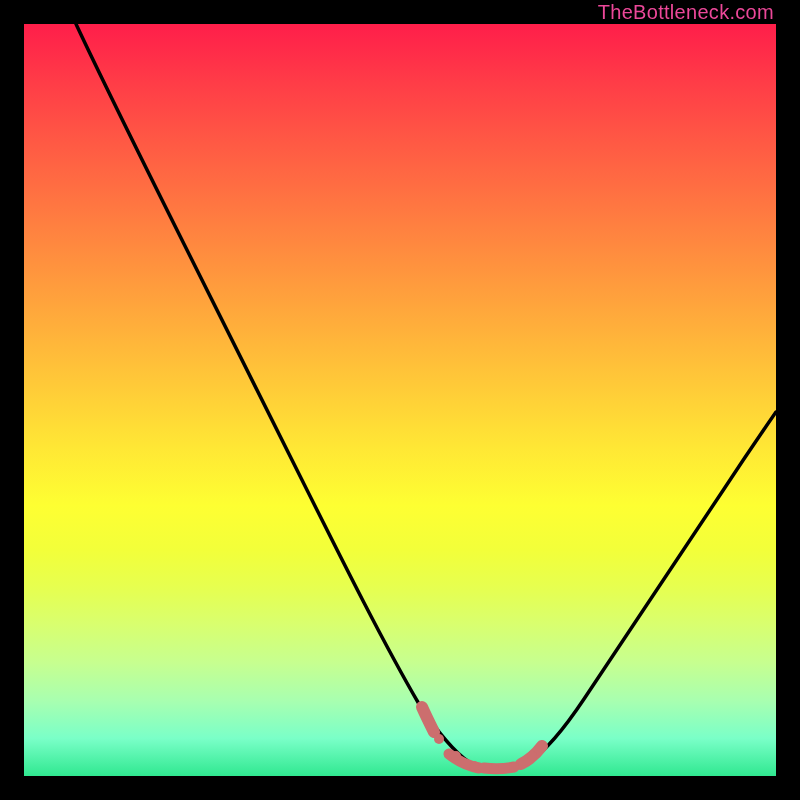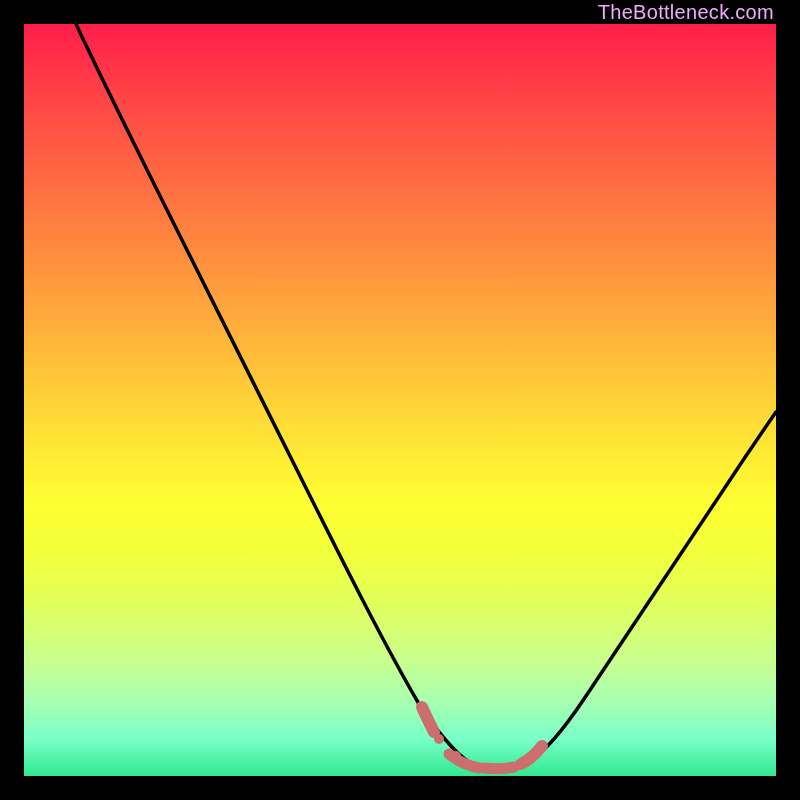--- a/index.html
+++ b/index.html
@@ -38,21 +38,21 @@
       #a8ffb0 90%,
       #7affc8 95%,
       #30e890 100%
     );
   }
   
   .watermark {
     position: absolute;
     top: 1px;
     right: 26px;
-    color: #f0abfc;
+    color: #ec4899;
     font-size: 20px;
     font-weight: 500;
     letter-spacing: 0.3px;
     z-index: 10;
   }
   
   svg.curve {
     position: absolute;
     top: 24px;
     left: 24px;

